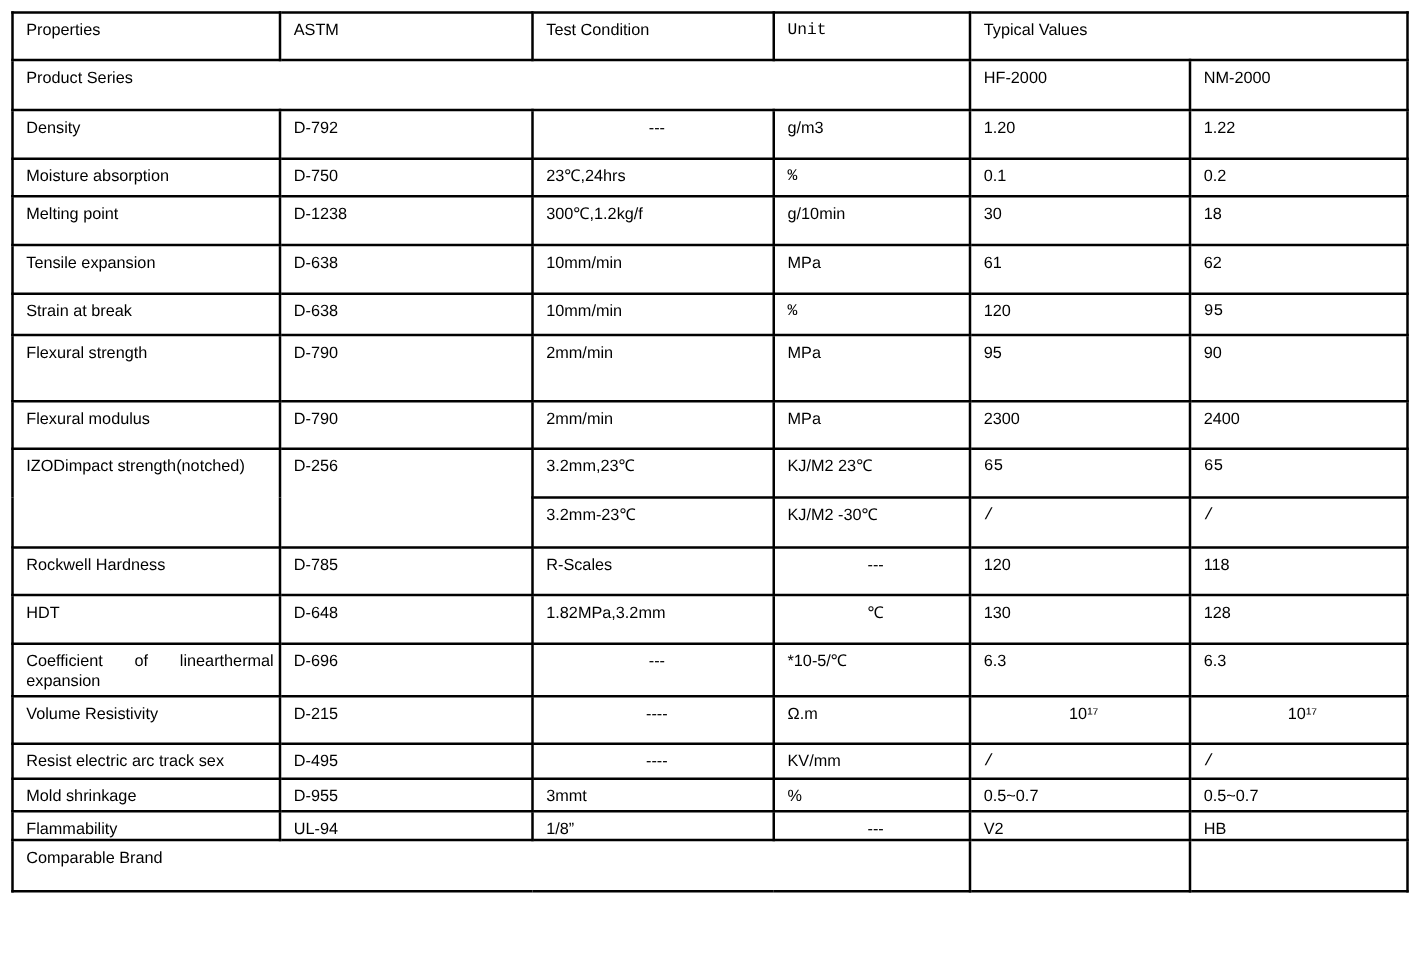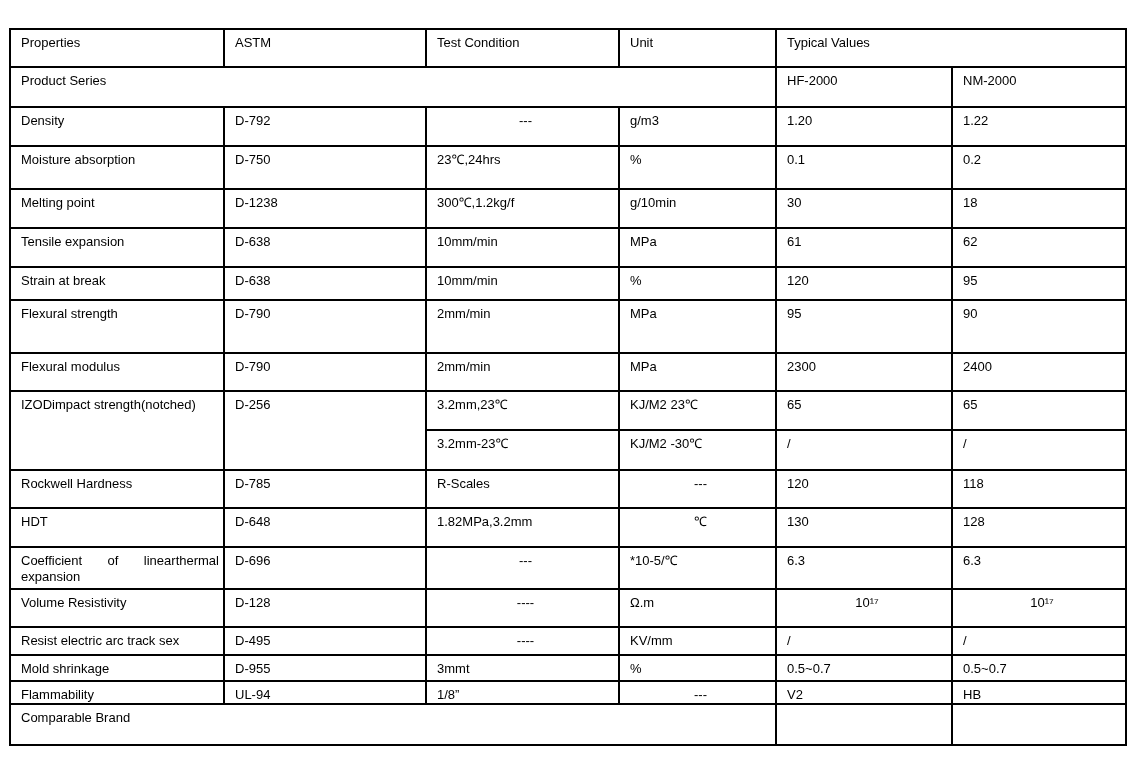--- a/index.html
+++ b/index.html
@@ -7,40 +7,40 @@
     padding: 0;
     width: 1136px;
     height: 769px;
     background: #ffffff;
     font-family: "Liberation Sans", sans-serif;
     color: #000000;
   }
   .table-wrap {
     position: absolute;
     left: 9px;
-    top: 28px;
+    top: 9px;
   }
   table.props {
     border-collapse: collapse;
     table-layout: fixed;
     width: 1116px;
   }
   table.props td {
     border: 2px solid #000000;
     vertical-align: top;
     padding: 5px 4px 0 10px;
     font-size: 13px;
     line-height: 1.25;
     overflow: hidden;
     white-space: normal;
   }
   
   .c   { text-align: center; padding-left: 2px; }
   .i1  { padding-left: 22px; }
-  .i2  { padding-left: 38px; }
+  .i2  { padding-left: 38px; font-family: Liberation Mono, monospace; }
   .ind { padding-left: 32px; }
   .ps  { padding-left: 142px; }
   .tv  { padding-left: 46px; }
   .j   { text-align: justify; padding-right: 8px; padding-top: 3px; }
   .lg  { font-size: 15.5px; line-height: 1.05; }
   .vb  { vertical-align: bottom; padding-bottom: 4px; }
 </style>
 </head>
 <body>
 
@@ -72,21 +72,21 @@
 
       <tr style="height:39px">
         <td>Density</td>
         <td>D-792</td>
         <td class="c">---</td>
         <td class="i1">g/m3</td>
         <td>1.20</td>
         <td>1.22</td>
       </tr>
 
-      <tr style="height:43px">
+      <tr style="height:30px">
         <td>Moisture absorption</td>
         <td>D-750</td>
         <td class="i1 lg">23℃,24hrs</td>
         <td class="i2">%</td>
         <td>0.1</td>
         <td>0.2</td>
       </tr>
 
       <tr style="height:39px">
         <td>Melting point</td>
@@ -171,21 +171,21 @@
         <td class="j">Coefficient of linearthermal expansion</td>
         <td>D-696</td>
         <td class="c">---</td>
         <td>*10-5/℃</td>
         <td>6.3</td>
         <td>6.3</td>
       </tr>
 
       <tr style="height:38px">
         <td>Volume Resistivity</td>
-        <td>D-128</td>
+        <td>D-215</td>
         <td class="c">----</td>
         <td class="i1 lg">Ω.m</td>
         <td class="c lg">10¹⁷</td>
         <td class="c lg">10¹⁷</td>
       </tr>
 
       <tr style="height:28px">
         <td>Resist electric arc track sex</td>
         <td class="vb">D-495</td>
         <td class="c">----</td>

